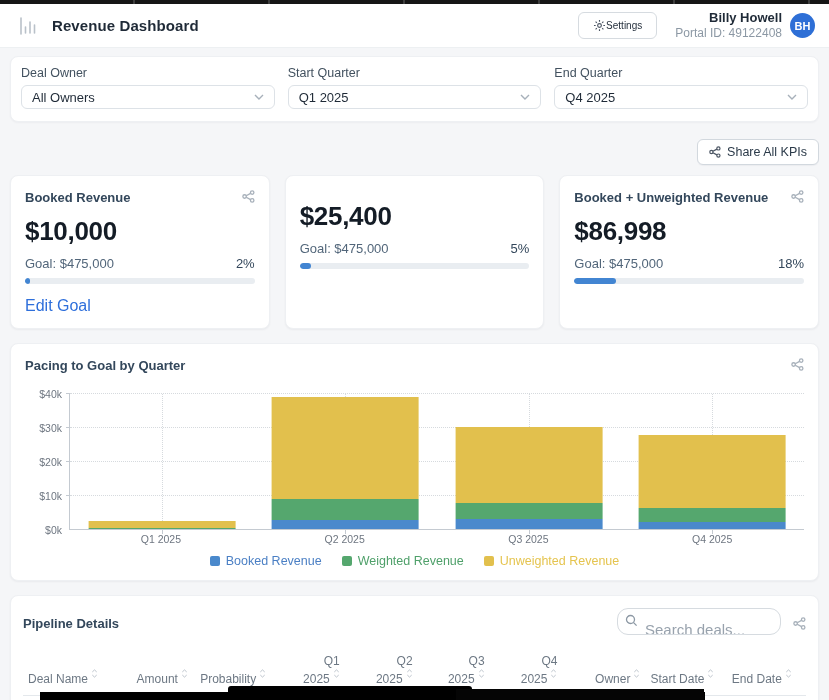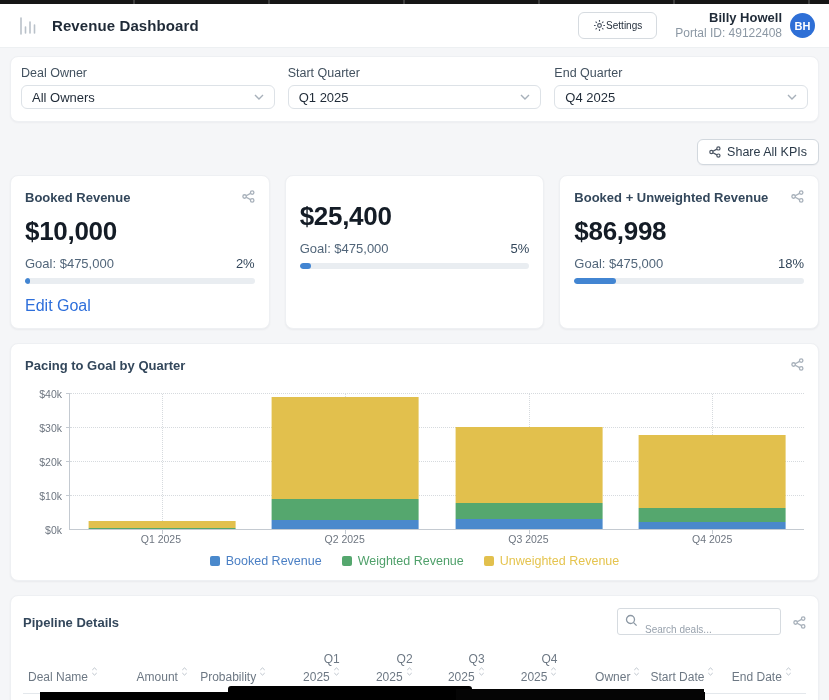--- a/index.html
+++ b/index.html
@@ -70,22 +70,22 @@
   .legend { display:flex; justify-content:center; gap:20px; margin-top:8px; }
   .legend-item { display:flex; align-items:center; gap:6px; font-size:12.5px; cursor:pointer; }
   .legend-swatch { width:10px; height:10px; border-radius:2px; }
 
   
   .pipeline-card { margin:14px 10px 0; background:#fff; border:1px solid #eef0f3; border-radius:8px 8px 0 0;
     box-shadow:0 1px 2px rgba(16,24,40,.05); padding:12px 12px 0; position:relative; height:140px; }
   .pipeline-head { display:flex; align-items:center; }
   .pipeline-title { font-size:13px; font-weight:bold; color:#33475b; }
   .search-wrap { margin-left:auto; position:relative; }
-  .search-input { width:164px; height:27px; border:1px solid #d6dbe0; border-radius:3px;
-    padding:16px 8px 0 27px; font-size:10px; color:#33475b; font-family:"Liberation Sans",sans-serif; }
+  .search-input { width:164px; height:27px; border:1px solid #d6dbe0; border-radius:11px;
+    padding:16px 8px 0 27px; font-size:15px; color:#33475b; font-family:"Liberation Sans",sans-serif; }
   .search-input::placeholder { color:#98a2ad; }
   .search-glyph { position:absolute; left:8px; top:6px; color:#8c98a4; line-height:0; }
   .table-share { margin-left:12px; }
   table { width:100%; border-collapse:collapse; table-layout:fixed; margin-top:9px; }
   th { font-size:12px; font-weight:normal; color:#6d7884; padding:6px 5px 8px; border-bottom:1px solid #e4e8ec;
     vertical-align:bottom; line-height:1.25; cursor:pointer; }
   td { font-size:13px; color:#1f2a37; padding:11px 5px; border-bottom:1px solid #eceff2;
     vertical-align:middle; white-space:pre-line; overflow:hidden; }
   .sort-glyph { display:inline-block; margin-left:3px; color:#b9c1c9; line-height:0; vertical-align:super; }
 

